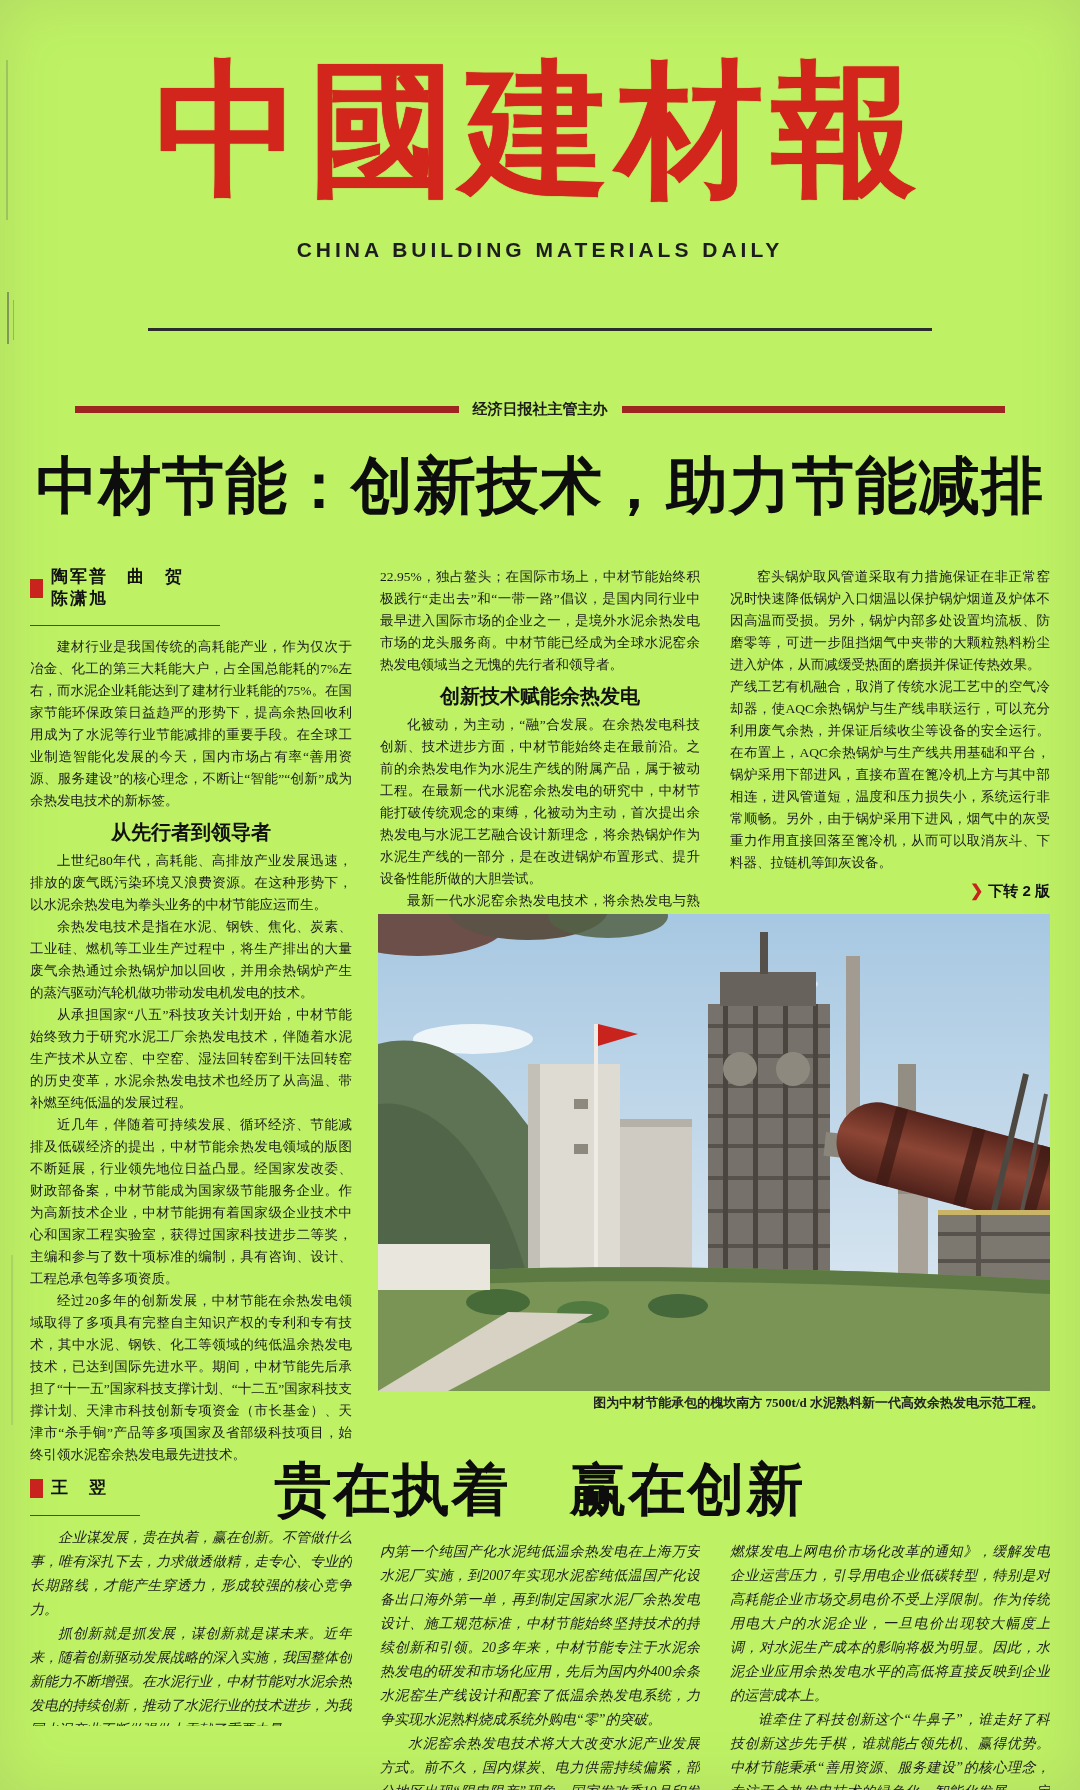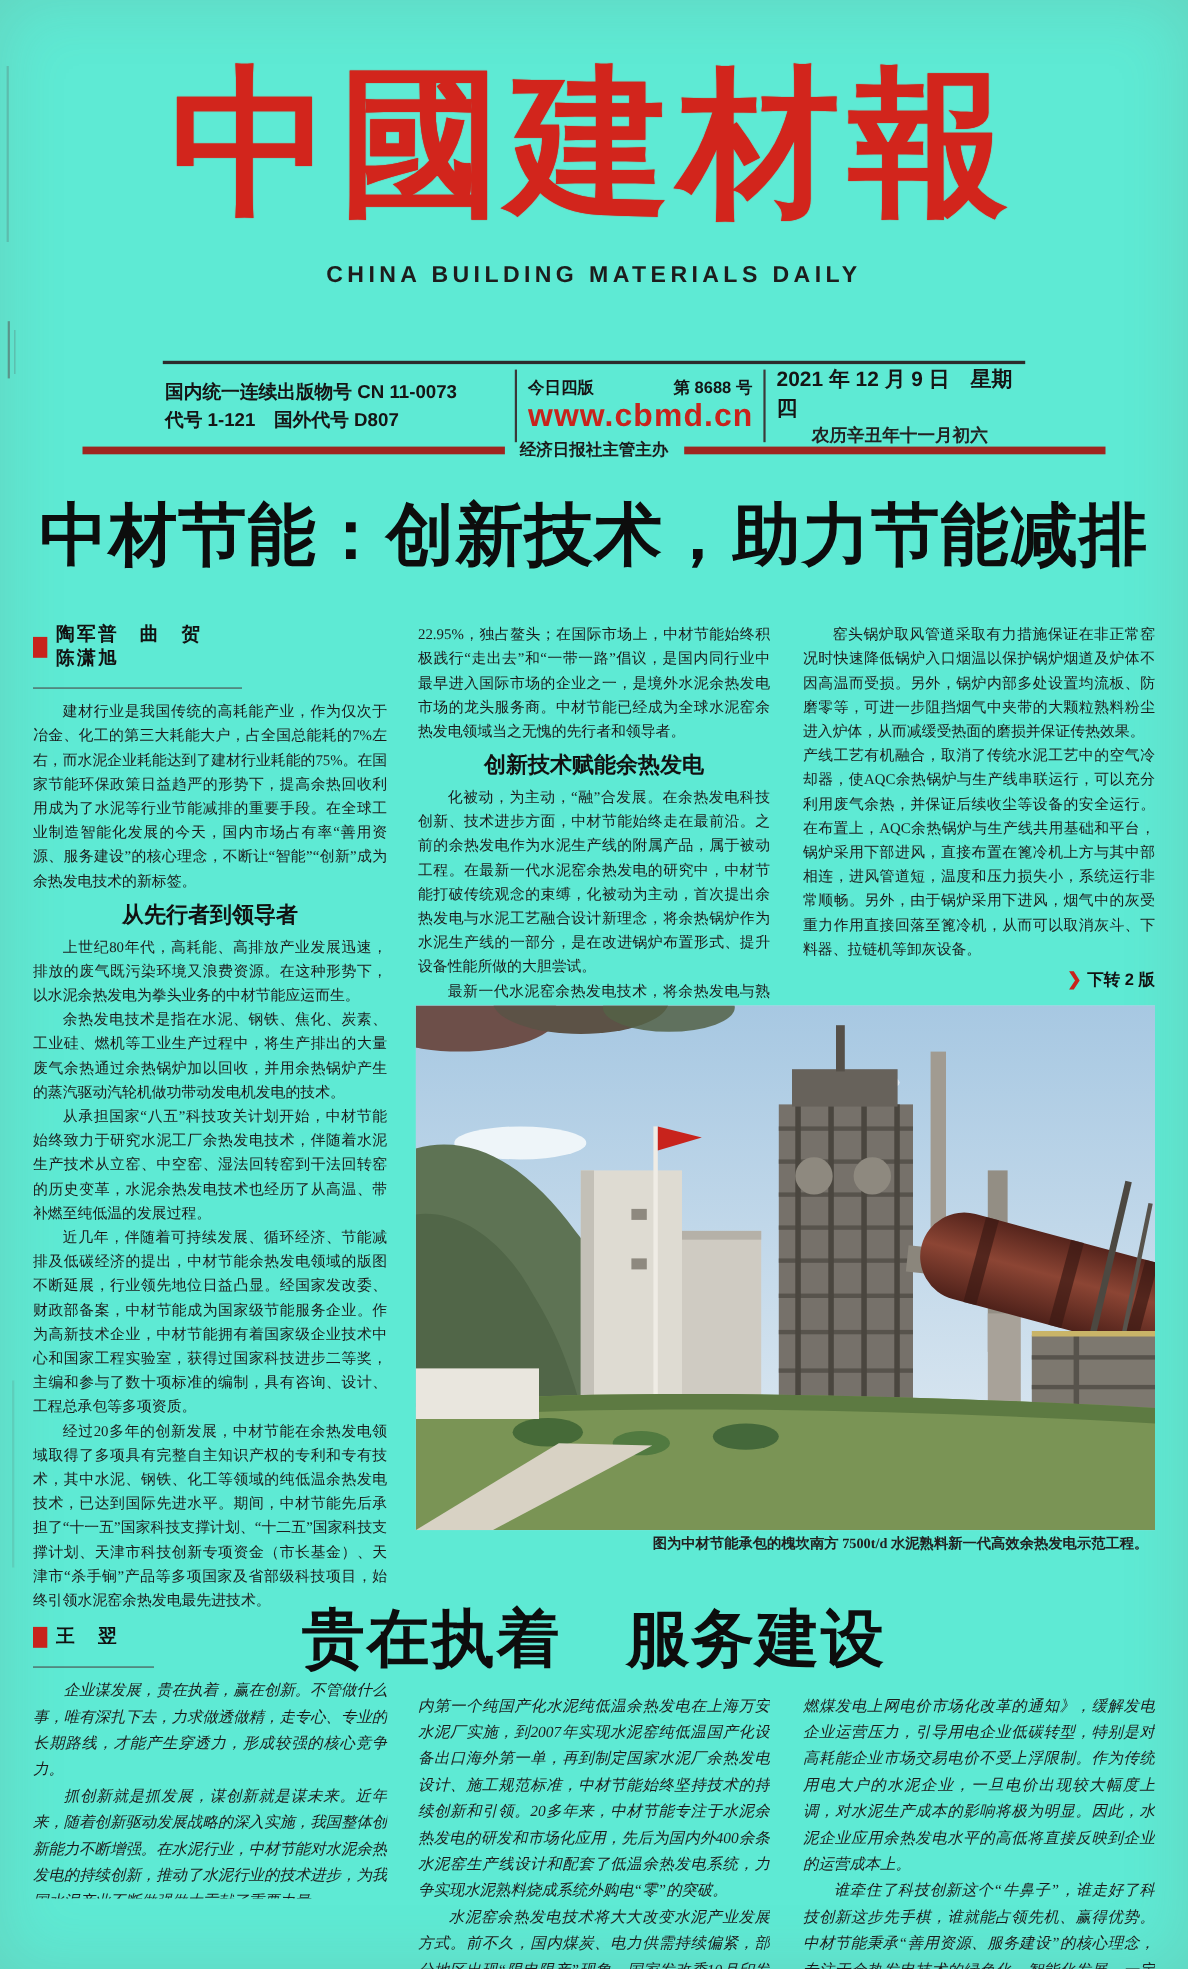--- a/index.html
+++ b/index.html
@@ -1,19 +1,19 @@
 <!DOCTYPE html>
 <html><head>
 <meta charset="utf-8">
 <style>
   * { margin:0; padding:0; box-sizing:border-box; }
   html,body { background:#e8e6e2; }
   .page {
     position:relative; width:1080px; height:1790px; margin:0 auto;
-    background:#5eead4; overflow:hidden; color:#1b1b1b;
+    background:#bef264; overflow:hidden; color:#1b1b1b;
     font-family:"Liberation Serif","DejaVu Serif",serif;
     box-shadow: inset 0 0 60px rgba(120,110,95,.18);
   }
   .sans { font-family:"Liberation Sans","DejaVu Sans",sans-serif; }
 
   
   .scan-mark { position:absolute; background:#555; opacity:.55; }
 
   
   .masthead-title {
@@ -95,37 +95,20 @@
 
   <div class="scan-mark" style="left:6px;top:60px;width:2px;height:160px;opacity:.25;"></div>
   <div class="scan-mark" style="left:7px;top:292px;width:2px;height:52px;"></div>
   <div class="scan-mark" style="left:13px;top:300px;width:1px;height:40px;opacity:.35;"></div>
   <div class="scan-mark" style="left:11px;top:1255px;width:2px;height:170px;opacity:.14;"></div>
 
   <div class="masthead-title">中國建材報</div>
   <div class="masthead-sub sans">CHINA  BUILDING  MATERIALS  DAILY</div>
 
   <div class="rule-top"></div>
-  <div class="infobar sans">
-    <div class="cell cell-left">
-      <div class="info-line1">国内统一连续出版物号 CN 11-0073</div>
-      <div class="info-line2">代号 1-121　国外代号 D807</div>
-    </div>
-    <div class="cell cell-mid">
-      <div class="mid-row">
-        <span>今日四版</span>
-        <span>第 8688 号</span>
-      </div>
-      <div class="website">www.cbmd.cn</div>
-    </div>
-    <div class="cell cell-right">
-      <div class="date-line">2021 年 12 月 9 日　星期四</div>
-      <div class="lunar-line">农历辛丑年十一月初六</div>
-    </div>
-  </div>
 
   <div class="sponsor-row">
     <div class="sponsor-bar"></div>
     <div class="sponsor-text">经济日报社主管主办</div>
     <div class="sponsor-bar"></div>
   </div>
 
   <div class="headline1">中材节能：创新技术，助力节能减排</div>
 
   <div class="col col-a1-1">
@@ -241,21 +224,21 @@
       <path d="M0,362 C150,348 420,352 672,366 L672,380 C420,366 150,362 0,376 Z" fill="#5d7a42"></path>
       <ellipse cx="120" cy="388" rx="32" ry="13" fill="#466a38"></ellipse>
       <ellipse cx="205" cy="398" rx="26" ry="11" fill="#517a40"></ellipse>
       <ellipse cx="300" cy="392" rx="30" ry="12" fill="#44683a"></ellipse>
       <polygon points="0,477 130,398 215,400 70,477" fill="#d8d2c4"></polygon>
       <rect x="0" y="330" width="112" height="46" fill="#e9e6de"></rect>
     </svg>
   </div>
   <div class="caption">图为中材节能承包的槐坎南方 7500t/d 水泥熟料新一代高效余热发电示范工程。</div>
 
-  <div class="headline2">贵在执着　服务建设</div>
+  <div class="headline2">贵在执着　赢在创新</div>
 
   <div class="col col-a2-1 kai">
     <div class="byline-row byline-a2" style="font-style:normal;">
       <span class="byline-marker"></span>
       <span class="byline-text">王　翌</span>
     </div>
     <p class="para">企业谋发展，贵在执着，赢在创新。不管做什么事，唯有深扎下去，力求做透做精，走专心、专业的长期路线，才能产生穿透力，形成较强的核心竞争力。</p>
     <p class="para">抓创新就是抓发展，谋创新就是谋未来。近年来，随着创新驱动发展战略的深入实施，我国整体创新能力不断增强。在水泥行业，中材节能对水泥余热发电的持续创新，推动了水泥行业的技术进步，为我国水泥产业不断做强做大贡献了重要力量。</p>
 
   </div>

